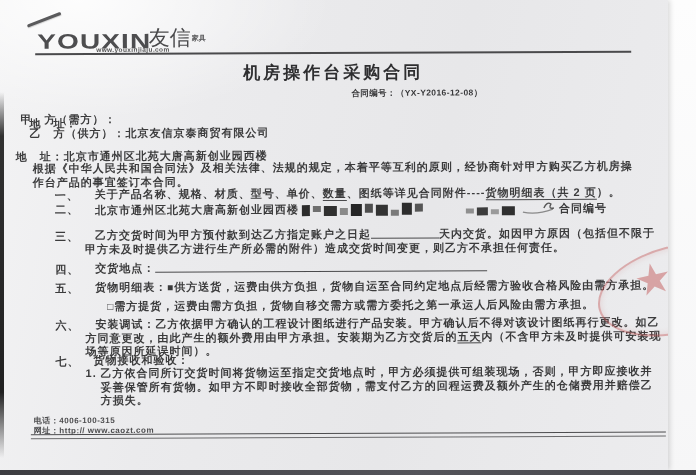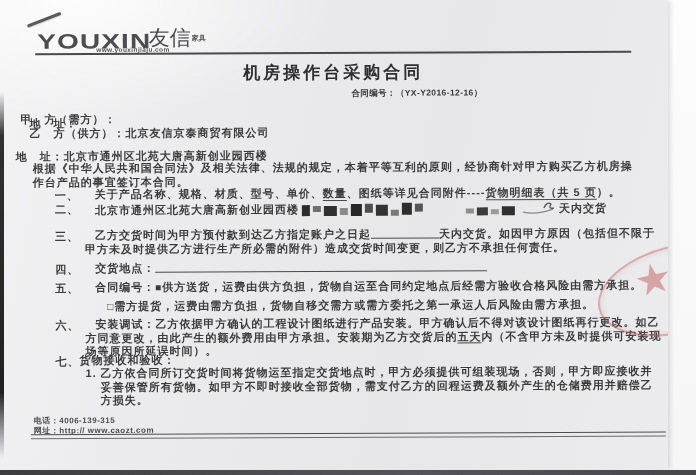--- a/index.html
+++ b/index.html
@@ -84,32 +84,32 @@
 
       <div class="staple"></div>
 
       <div class="logo">
         <span class="logo-latin">YOUXIN</span><span class="logo-cn">友信</span><span class="logo-mark">家具</span>
       </div>
       <div class="logo-site">www.youxinjiaju.com</div>
       <div class="header-rule"></div>
 
       <div class="doc-title">机房操作台采购合同</div>
-      <div class="contract-no">合同编号：（YX-Y2016-12-16）</div>
+      <div class="contract-no">合同编号：（YX-Y2016-12-08）</div>
 
       <div class="line" style="left:21px;top:100px;margin-top:12px;">甲　方（需方）：</div>
       <div class="line" style="left:30px;top:116px;text-align:right;">地　址：</div>
       <div class="line" style="left:30px;top:126px;">乙　方（供方）：北京友信京泰商贸有限公司</div>
       <div class="line" style="left:16px;top:149px;">地　址：北京市通州区北苑大唐高新创业园西楼</div>
 
       <div class="para" style="left:33px;top:161px;width:602px;">根据《中华人民共和国合同法》及相关法律、法规的规定，本着平等互利的原则，经协商针对甲方购买乙方机房操作台产品的事宜签订本合同。</div>
 
       <div class="cnum" style="top:187px;">一、</div>
       <div class="para" style="left:85px;top:187px;width:576px;text-indent:10px;white-space:nowrap;">
-        <span>关于产品名称、规格、材质、型号、单价、</span><span class="ul">数量</span><span>、图纸等详见合同附件----</span><span class="ul">货物明细表（共 5 页</span><span>）。</span>
+        <span>关于产品名称、规格、材质、型号、单价、</span><span class="ul">数量</span><span>、图纸等详见合同附件----</span><span class="ul">货物明细表（共 2 页</span><span>）。</span>
       </div>
 
       <div class="cnum" style="top:201px;">二、</div>
       <div class="line" style="left:95px;top:201px;">
         <span>北京市通州区北苑大唐高新创业园西楼</span><span class="mosaic">
             <i class="m"></i>
             <i class="m"></i>
             <i class="m"></i>
             <i class="m"></i>
             <i class="m"></i>
@@ -119,55 +119,55 @@
             <i class="m"></i>
             <i class="m"></i>
             <i class="gap"></i>
             <i class="m2"></i>
             <i class="m2"></i>
             <i class="m2"></i>
             <i class="m2"></i>
           </span><svg class="squiggle" width="36" height="15" viewBox="0 0 36 15">
             <path d="M2 12 Q16 15 32 9" fill="none" stroke="#8a8a8a" stroke-width="1.3"></path>
             <path d="M23 8 q3 -7 7 -4 q-3 5 3 4" fill="none" stroke="#555" stroke-width="1.4"></path>
-          </svg><span>天内交货</span>
+          </svg><span>合同编号</span>
       </div>
 
       <div class="cnum" style="top:228px;">三、</div>
       <div class="para" style="left:85px;top:228px;width:578px;text-indent:10px;">
         <span>乙方交货时间为甲方预付款到达乙方指定账户之日起</span><span class="blank w70"></span><span>天内交货。如因甲方原因（包括但不限于甲方未及时提供乙方进行生产所必需的附件）造成交货时间变更，则乙方不承担任何责任。</span>
       </div>
 
       <div class="cnum" style="top:261px;">四、</div>
       <div class="line" style="left:95px;top:261px;">
         <span>交货地点：</span><span class="blank w330"></span>
       </div>
 
       <div class="cnum" style="top:280px;">五、</div>
       <div class="line" style="left:95px;top:280px;">
-        <span>合同编号：</span><span class="cb">■</span><span>供方送货，运费由供方负担，货物自运至合同约定地点后经需方验收合格风险由需方承担。</span>
+        <span>货物明细表：</span><span class="cb">■</span><span>供方送货，运费由供方负担，货物自运至合同约定地点后经需方验收合格风险由需方承担。</span>
       </div>
       <div class="line" style="left:107px;top:299px;">
         <span class="cb">□</span><span>需方提货，运费由需方负担，货物自移交需方或需方委托之第一承运人后风险由需方承担。</span>
       </div>
 
       <div class="cnum" style="top:317px;">六、</div>
       <div class="para" style="left:85px;top:317px;width:578px;text-indent:10px;">
         <span>安装调试：乙方依据甲方确认的工程设计图纸进行产品安装。甲方确认后不得对该设计图纸再行更改。如乙方同意更改，由此产生的额外费用由甲方承担。安装期为乙方交货后的</span><span class="ul">五天</span><span>内（不含甲方未及时提供可安装现场等原因所延误时间）。</span>
       </div>
 
       <div class="cnum" style="top:353px;">七、</div>
-      <div class="line" style="left:79px;top:353px;">货物接收和验收：</div>
+      <div class="line" style="left:93px;top:353px;">货物接收和验收：</div>
       <div class="cnum" style="left:85px;top:366px;">1.</div>
       <div class="para" style="left:100px;top:366px;width:560px;">乙方依合同所订交货时间将货物运至指定交货地点时，甲方必须提供可组装现场，否则，甲方即应接收并妥善保管所有货物。如甲方不即时接收全部货物，需支付乙方的回程运费及额外产生的仓储费用并赔偿乙方损失。</div>
 
       <div class="seal-ring"></div>
       <div class="seal-star">★</div>
 
-      <div class="foot" style="top:414px;">电话：4006-139-315</div>
+      <div class="foot" style="top:414px;">电话：4006-100-315</div>
       <div class="foot" style="top:424px;">网址：http:// www.caozt.com</div>
       <div class="footer-rule"></div>
 
     </div>
     <div class="left-shadow"></div>
   </div>
   <div class="bottom-edge"></div>
 </div>
 
 </body></html>

